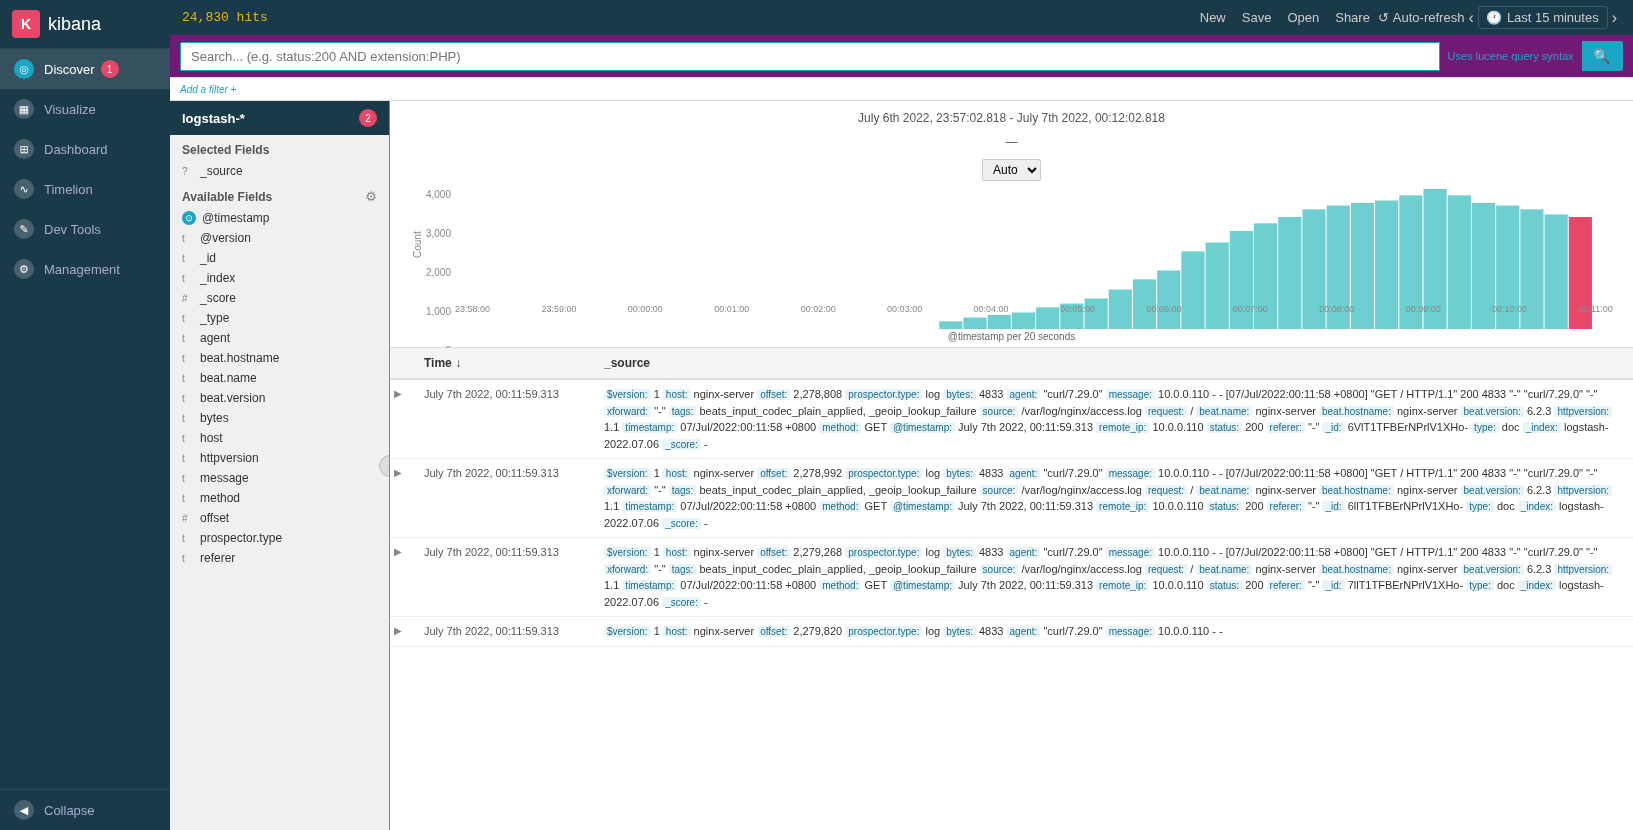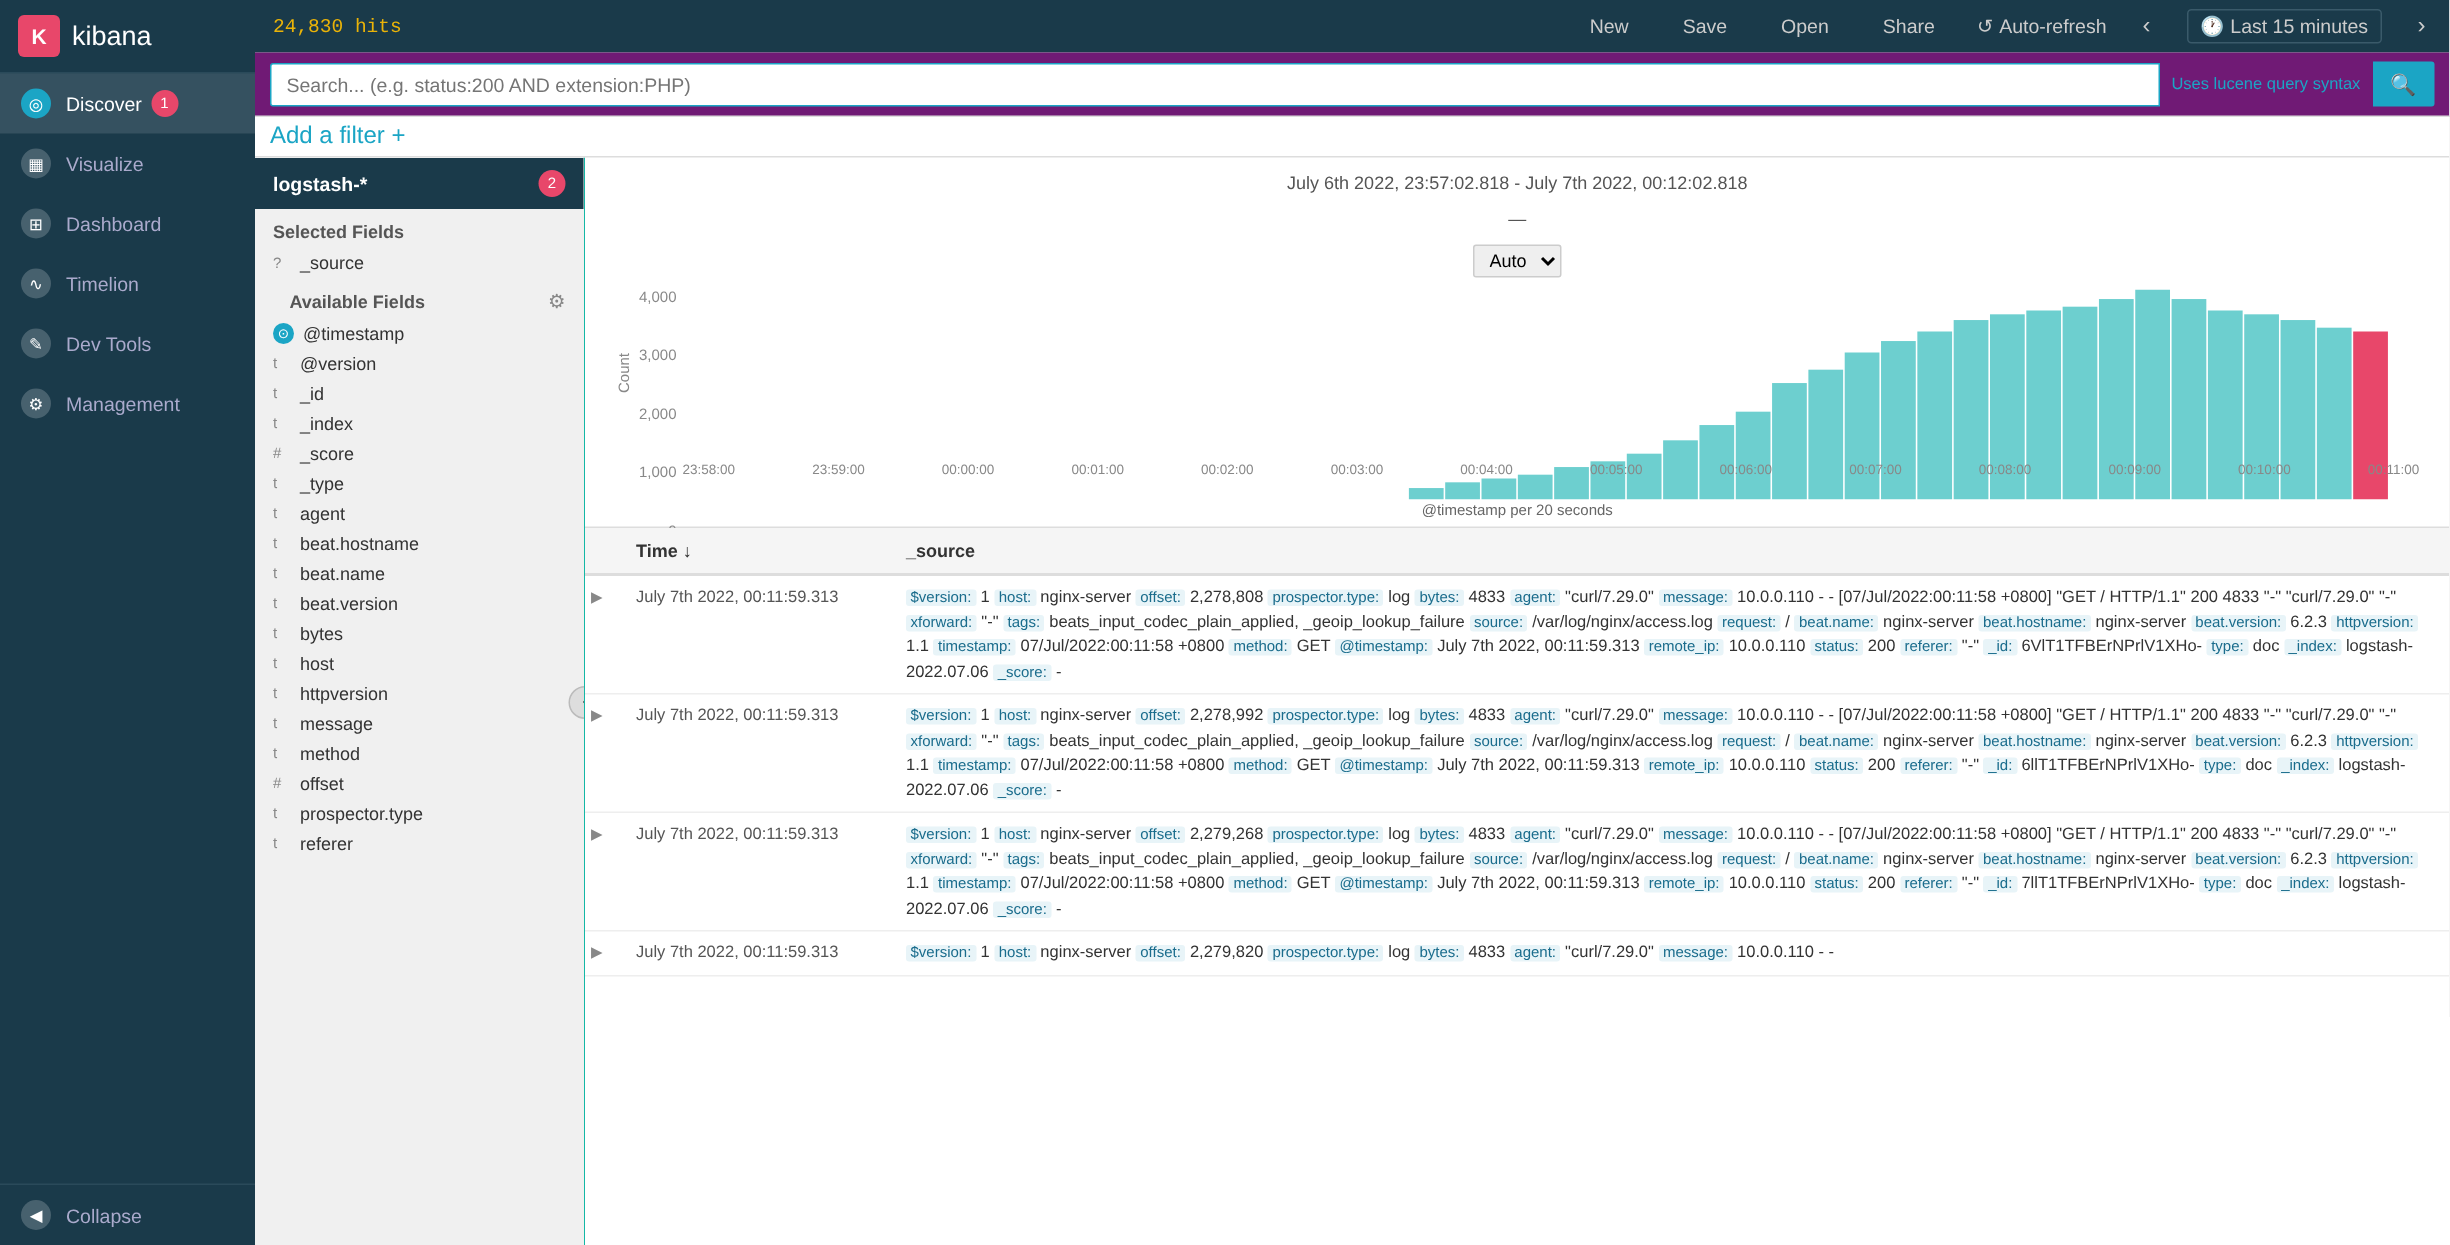--- a/index.html
+++ b/index.html
@@ -84,21 +84,21 @@
 
     
     .top-toolbar {
       background: #1a3a4a;
       display: flex;
       align-items: center;
       padding: 6px 12px;
       justify-content: space-between;
     }
     .hits-count { color: #eab308; font-size: 13px; font-family: Liberation Mono, monospace; }
-    .toolbar-actions { display: flex; align-items: center; gap: 20px; }
+    .toolbar-actions { display: flex; align-items: center; gap: 0; }
     .toolbar-btn {
       background: none;
       border: none;
       color: #ccc;
       cursor: pointer;
       font-size: 13px;
       padding: 4px 8px;
     }
     .auto-refresh-btn { display: flex; align-items: center; gap: 4px; color: #ccc; font-size: 13px; cursor: pointer; }
     .auto-refresh-btn .refresh-icon { color: #ccc; }
@@ -129,21 +129,21 @@
       padding: 7px 12px;
       cursor: pointer;
       border-radius: 0 2px 2px 0;
       font-size: 14px;
     }
     .filter-bar {
       background: white;
       padding: 4px 10px;
       border-bottom: 1px solid #ddd;
     }
-    .add-filter-btn { color: #1ba5c5; font-size: 16px; cursor: pointer; }
+    .add-filter-btn { color: #1ba5c5; font-size: 10px; cursor: pointer; font-style: italic; }
 
     
     .content-area {
       flex: 1;
       display: flex;
       overflow: hidden;
     }
 
     
     .field-panel {
@@ -215,21 +215,21 @@
       margin-right: 6px;
       flex-shrink: 0;
     }
     .field-icon.time { background: #1ba5c5; color: white; }
     .available-header {
       padding: 8px 12px 4px;
       display: flex;
       align-items: center;
       justify-content: space-between;
     }
-    .available-header-text { font-size: 12px; font-weight: bold; color: #555; margin-left: 11px; }
+    .available-header-text { font-size: 12px; font-weight: bold; color: #555; }
     .settings-icon { color: #888; cursor: pointer; font-size: 13px; }
 
     
     .data-area {
       flex: 1;
       display: flex;
       flex-direction: column;
       overflow: hidden;
     }
 

